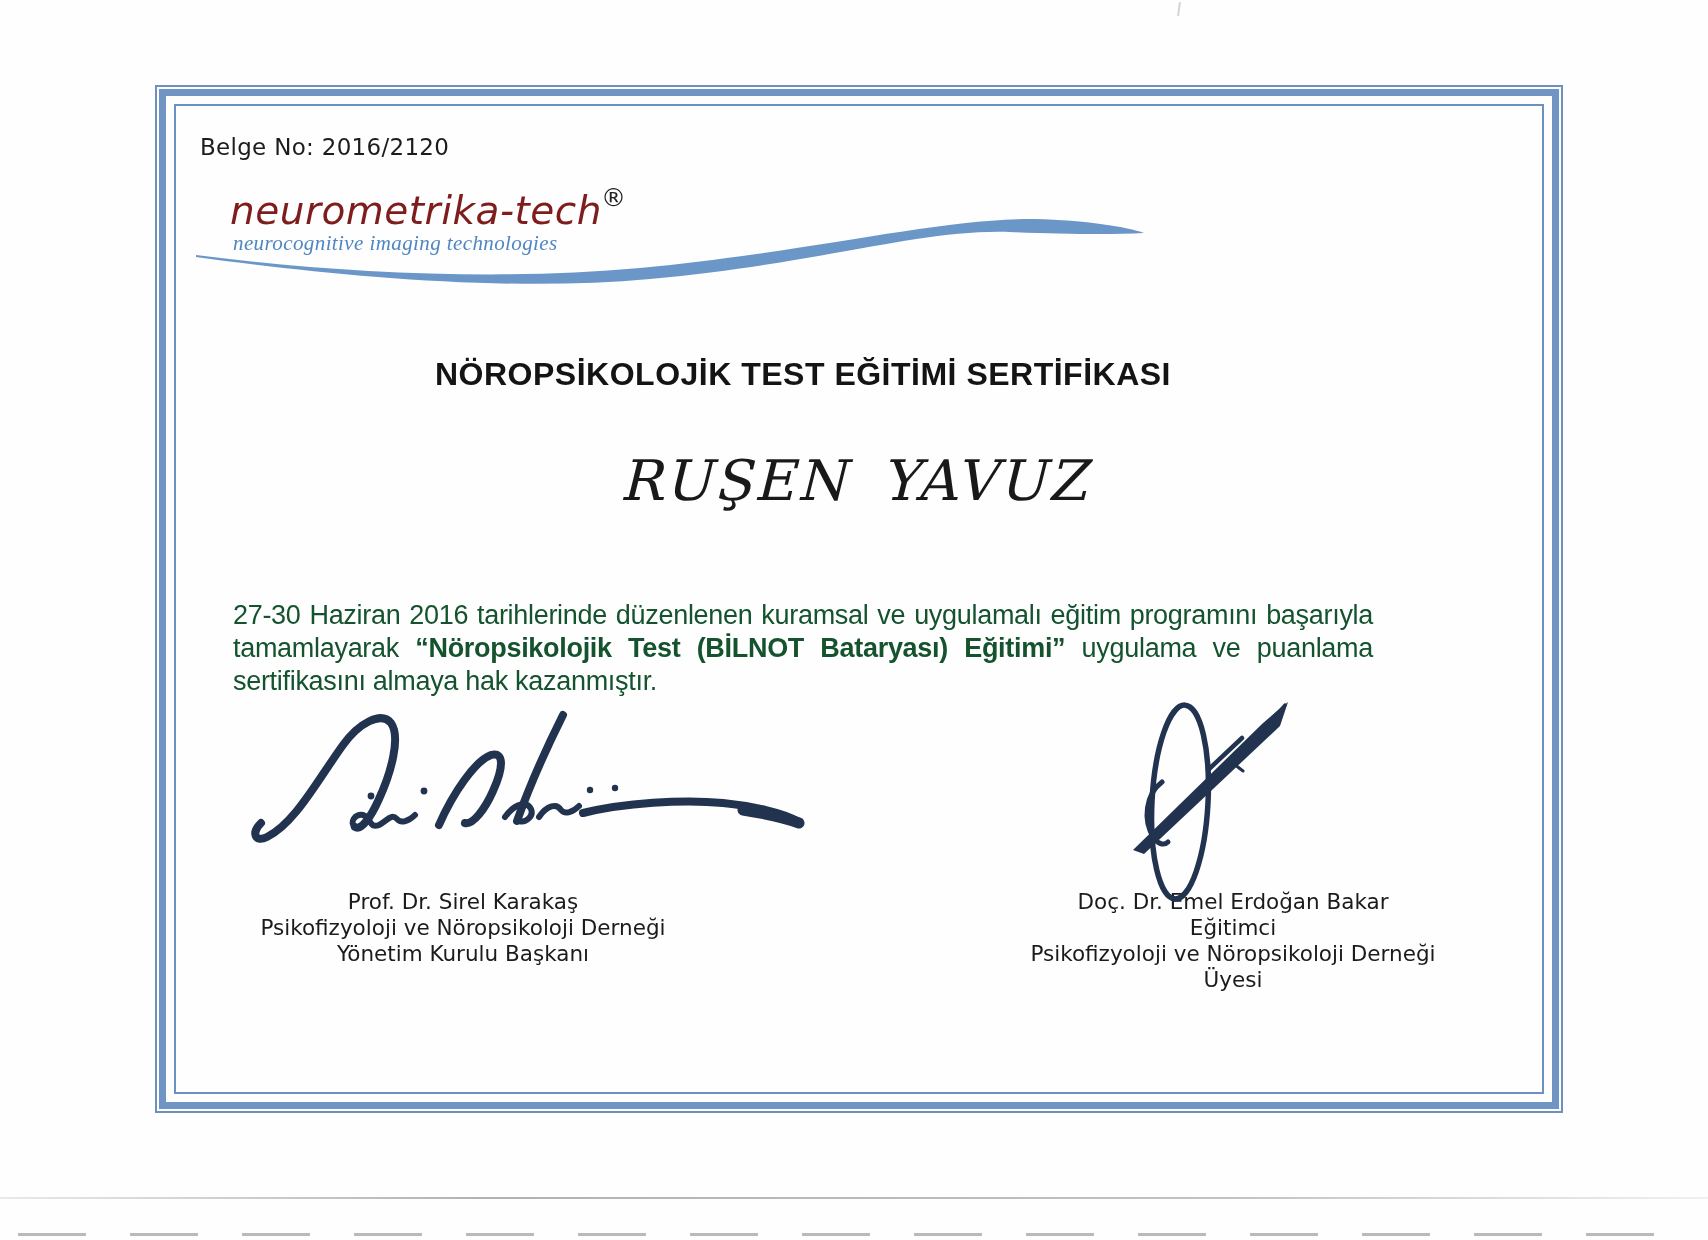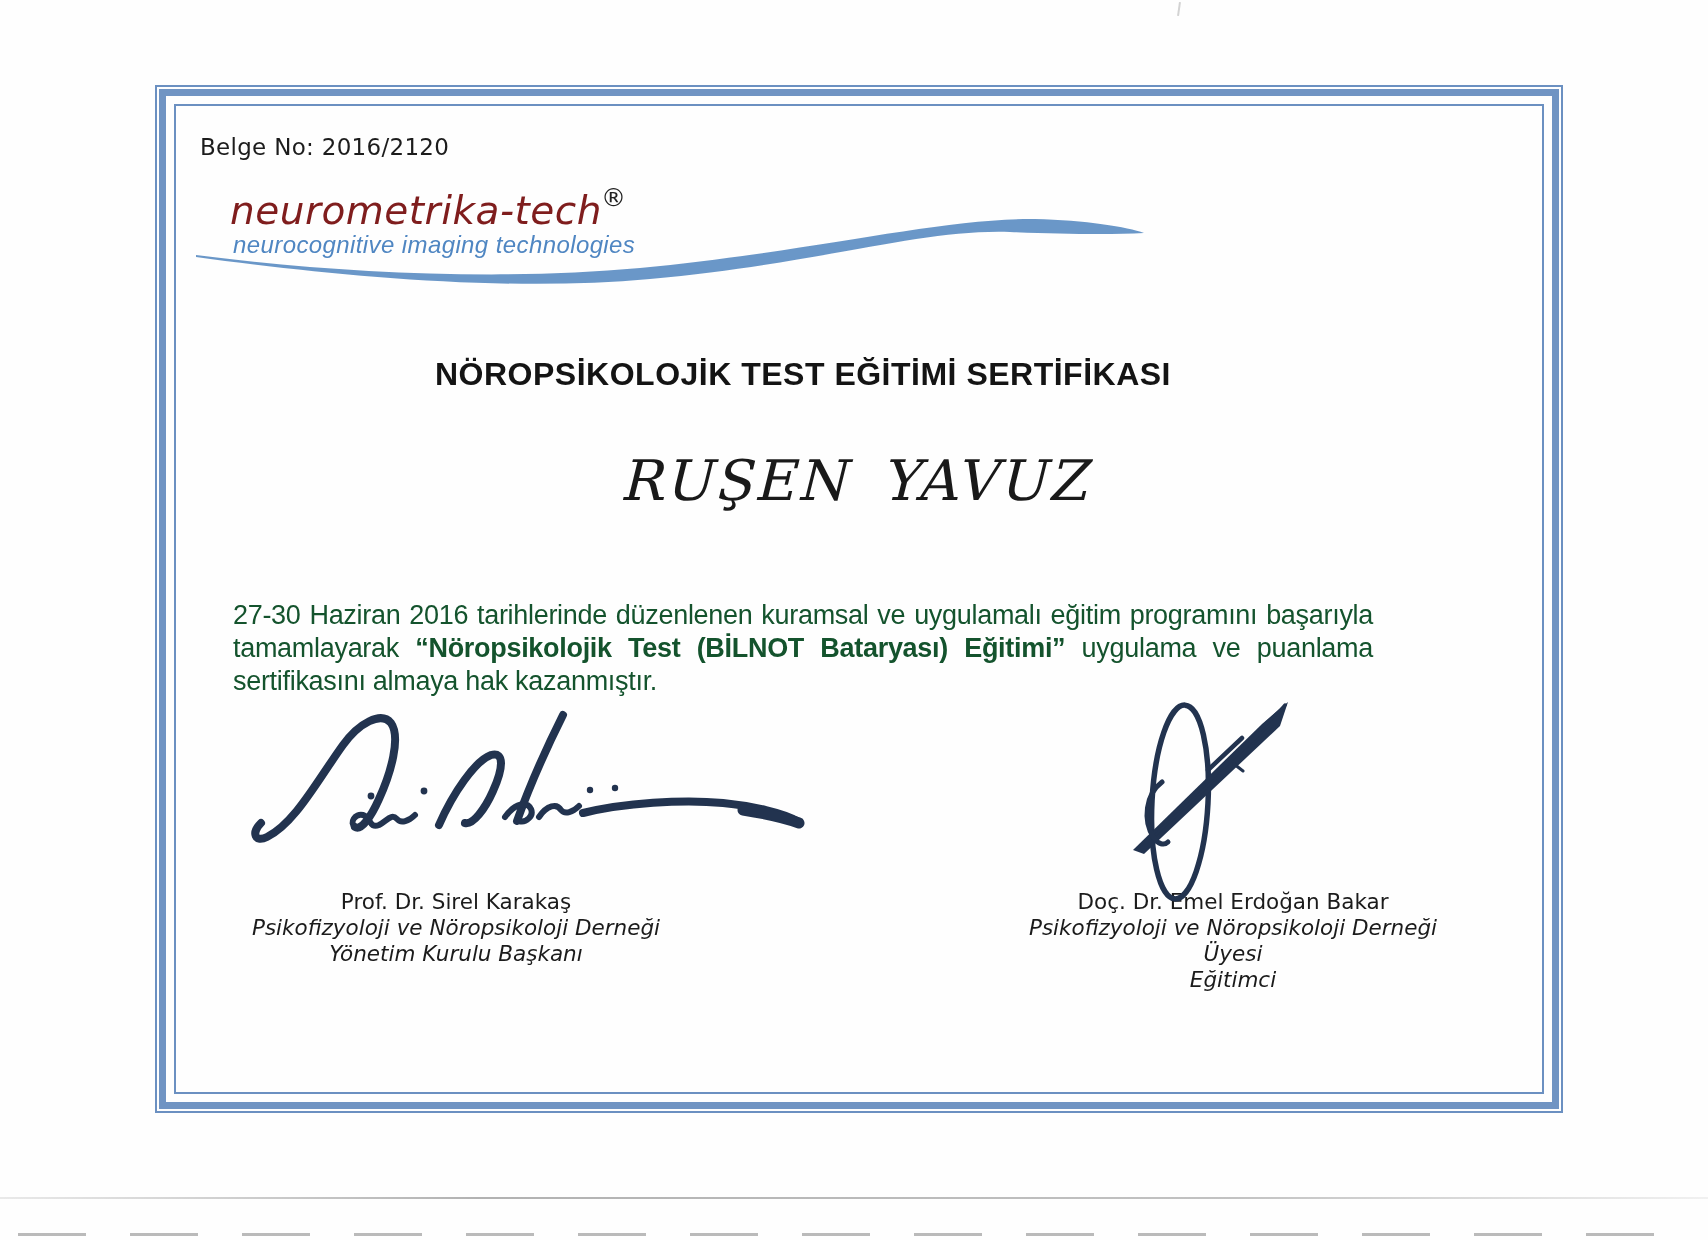--- a/index.html
+++ b/index.html
@@ -12,39 +12,39 @@
          border:2px solid #6b90c1;box-sizing:border-box;}
   .frame-mid{position:absolute;inset:2px;border:7px solid #7094c3;}
   .frame-in{position:absolute;inset:8px;border:2px solid #6b90c1;}
   
   .belge{position:absolute;left:200px;top:134px;font-family:"DejaVu Sans",sans-serif;
          font-size:23px;color:#1c1c1c;letter-spacing:.3px;}
   .brand{position:absolute;left:230px;top:188px;font-family:"DejaVu Sans",sans-serif;
          font-style:italic;font-size:39px;color:#7f1d1d;letter-spacing:.5px;}
   .regmark{position:absolute;left:601px;top:183px;font-family:"DejaVu Sans",sans-serif;
          font-size:25px;color:#222;}
-  .tagline{position:absolute;left:233px;top:231px;font-family:Liberation Sans, sans-serif;
-         font-style:italic;font-size:24px;color:#4f86c2;letter-spacing:.4px;}
+  .tagline{position:absolute;left:233px;top:231px;font-family:Liberation Serif, serif;
+         font-style:italic;font-size:21px;color:#4f86c2;letter-spacing:.4px;}
   .swoosh{position:absolute;left:190px;top:208px;}
   
   .colm{position:absolute;left:233px;width:1140px;text-align:center;}
   .title{top:356px;font-weight:bold;font-size:32px;letter-spacing:.5px;color:#141414;}
   .recipient{top:448px;font-family:"DejaVu Serif",serif;font-style:italic;
          font-size:56px;letter-spacing:2px;word-spacing:14px;color:#191919;
          transform:translateX(56px) skewX(-3deg);}
   .bodytxt{position:absolute;left:233px;top:599px;width:1140px;font-size:27px;
          line-height:33px;letter-spacing:-.3px;text-align:justify;color:#14532d;}
   .bodytxt .b{font-weight:bold;}
   
   .sig{position:absolute;z-index:5;}
   .sig path,.sig ellipse{fill:none;stroke:#22334f;stroke-linecap:round;stroke-linejoin:round;}
   .sig .fill{fill:#22334f;stroke:none;}
   .sigblock{position:absolute;text-align:center;font-family:"DejaVu Sans",sans-serif;
          font-size:21.5px;line-height:26px;color:#1b1b1b;}
-  .sigblock .it{font-style:italic;}
+  .sigblock .it{}
   
   .scanline1{position:absolute;left:0;top:1197px;width:1708px;height:2px;
      background:linear-gradient(90deg,rgba(150,150,150,.20),rgba(115,115,115,.55) 28%,rgba(120,120,120,.45) 72%,rgba(165,165,165,.15));}
   .scanline2{position:absolute;left:18px;top:1233px;width:1662px;height:3px;opacity:.65;
      background:repeating-linear-gradient(90deg,rgba(80,80,80,.6) 0 68px,rgba(0,0,0,0) 68px 112px);}
   .scratch{position:absolute;left:1178px;top:2px;width:2px;height:14px;background:#d3d3d3;transform:rotate(8deg);}
 </style>
 </head>
 <body>
 
@@ -93,28 +93,28 @@
     <ellipse cx="58" cy="112" rx="28" ry="97" stroke-width="5.5" transform="rotate(3 58 112)"></ellipse>
     <polygon class="fill" points="11,160 140,34 166,12 158,36 22,164"></polygon>
     <path d="M30,148 L150,36" stroke-width="2.5"></path>
     <path d="M86,80 L120,48" stroke-width="4.5"></path>
     <path d="M97,89 L130,57" stroke-width="4.5"></path>
     <path d="M112,74 L121,81" stroke-width="3"></path>
     <path d="M138,40 C148,28 157,23 163,15" stroke-width="3.5"></path>
     <path d="M40,92 C24,104 20,130 32,148 C36,154 42,156 46,152" stroke-width="5"></path>
   </svg>
 
-  <div class="sigblock" style="left:246px;top:889px;width:420px;">
+  <div class="sigblock" style="left:253px;top:889px;width:420px;">
     <div>Prof. Dr. Sirel Karakaş</div>
     <div class="it">Psikofizyoloji ve Nöropsikoloji Derneği</div>
     <div class="it">Yönetim Kurulu Başkanı</div>
   </div>
 
   <div class="sigblock" style="left:1003px;top:889px;width:460px;">
     <div>Doç. Dr. Emel Erdoğan Bakar</div>
+    <div class="it">Eğitimci</div>
     <div class="it">Psikofizyoloji ve Nöropsikoloji Derneği Üyesi</div>
-    <div class="it">Eğitimci</div>
   </div>
 
   <div class="scanline1"></div>
   <div class="scanline2"></div>
   <div class="scratch"></div>
 </div>
 
 </body></html>

